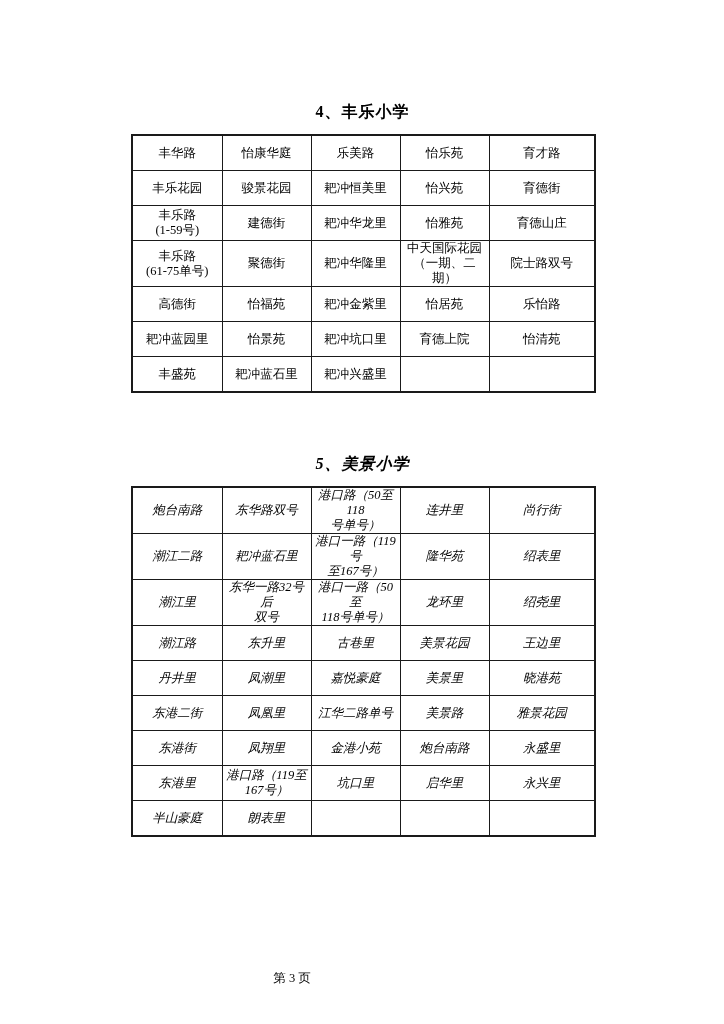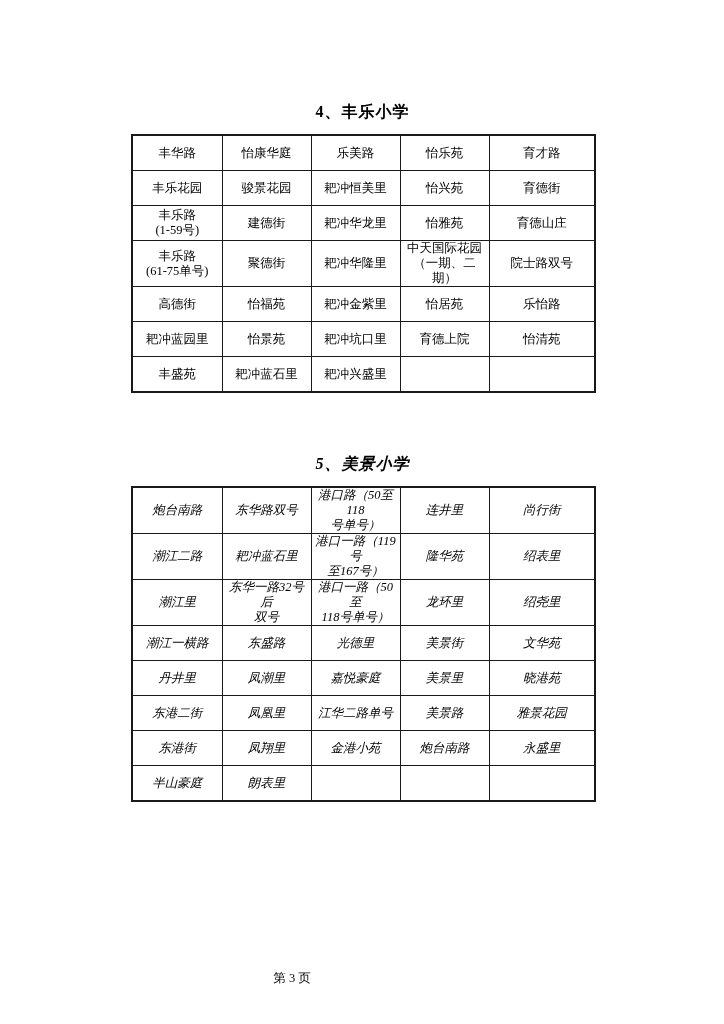--- a/index.html
+++ b/index.html
@@ -167,25 +167,25 @@
           <tr>
             <td>潮江里</td>
             <td>东华一路32号后
 双号</td>
             <td>港口一路（50至
 118号单号）</td>
             <td>龙环里</td>
             <td>绍尧里</td>
           </tr>
           <tr>
-            <td>潮江一横路</td>
-            <td>东盛路</td>
-            <td>光德里</td>
-            <td>美景街</td>
-            <td>文华苑</td>
+            <td>潮江路</td>
+            <td>东升里</td>
+            <td>古巷里</td>
+            <td>美景花园</td>
+            <td>王边里</td>
           </tr>
           <tr>
             <td>丹井里</td>
             <td>凤潮里</td>
             <td>嘉悦豪庭</td>
             <td>美景里</td>
             <td>晓港苑</td>
           </tr>
           <tr>
             <td>东港二街</td>
@@ -195,20 +195,28 @@
             <td>雅景花园</td>
           </tr>
           <tr>
             <td>东港街</td>
             <td>凤翔里</td>
             <td>金港小苑</td>
             <td>炮台南路</td>
             <td>永盛里</td>
           </tr>
           <tr>
+            <td>东港里</td>
+            <td>港口路（119至
+167号）</td>
+            <td>坑口里</td>
+            <td>启华里</td>
+            <td>永兴里</td>
+          </tr>
+          <tr>
             <td>半山豪庭</td>
             <td>朗表里</td>
             <td></td>
             <td></td>
             <td></td>
           </tr>
         </tbody>
     </table>
   </section>
 

